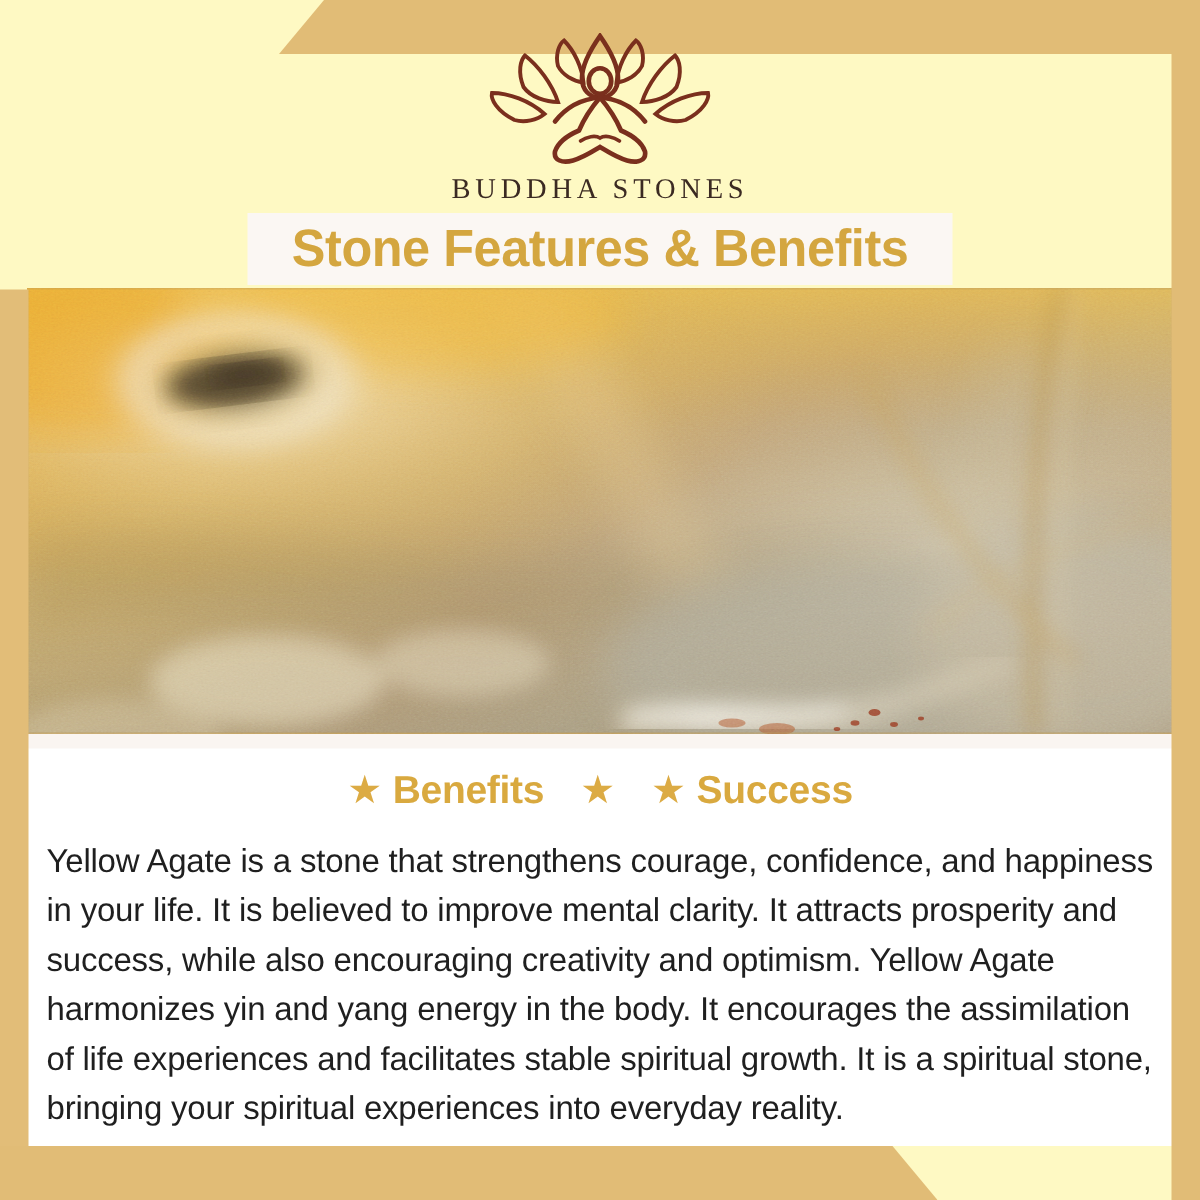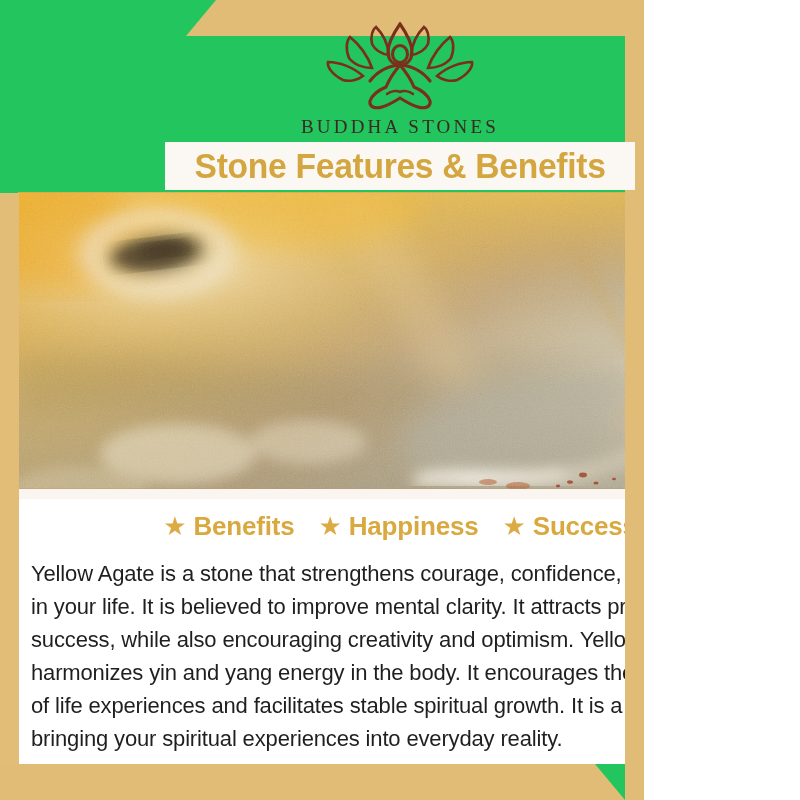--- a/index.html
+++ b/index.html
@@ -6,23 +6,23 @@
 
   html, body {
     width: 800px;
     height: 800px;
     overflow: hidden;
     font-family: "Liberation Sans", sans-serif;
   }
 
   #poster {
     position: relative;
-    width: 644px;
+    width: 800px;
     height: 800px;
-    background: #22c55e;
+    background: #fef9c3;
     overflow: hidden;
   }
 
   
   .band-top {
     position: absolute;
     top: 0; left: 0;
     width: 800px; height: 36px;
     background: #e1bc76;
     clip-path: polygon(216px 0, 800px 0, 800px 36px, 186px 36px);
@@ -359,21 +359,20 @@
   <div class="content-card">
     <div class="card-topglow"></div>
 
     <div class="features">
       <div class="feature">
         <span class="star">★</span>
         <span class="feature-label">Benefits</span>
       </div>
       <div class="feature">
         <span class="star">★</span>
-        <span class="feature-label">Happiness</span>
       </div>
       <div class="feature">
         <span class="star">★</span>
         <span class="feature-label">Success</span>
       </div>
     </div>
 
     <p class="body-text">Yellow Agate is a stone that strengthens courage, confidence, and happiness in your life. It is believed to improve mental clarity. It attracts prosperity and success, while also encouraging creativity and optimism. Yellow Agate harmonizes yin and yang energy in the body. It encourages the assimilation of life experiences and facilitates stable spiritual growth. It is a spiritual stone, bringing your spiritual experiences into everyday reality.</p>
   </div>
 

